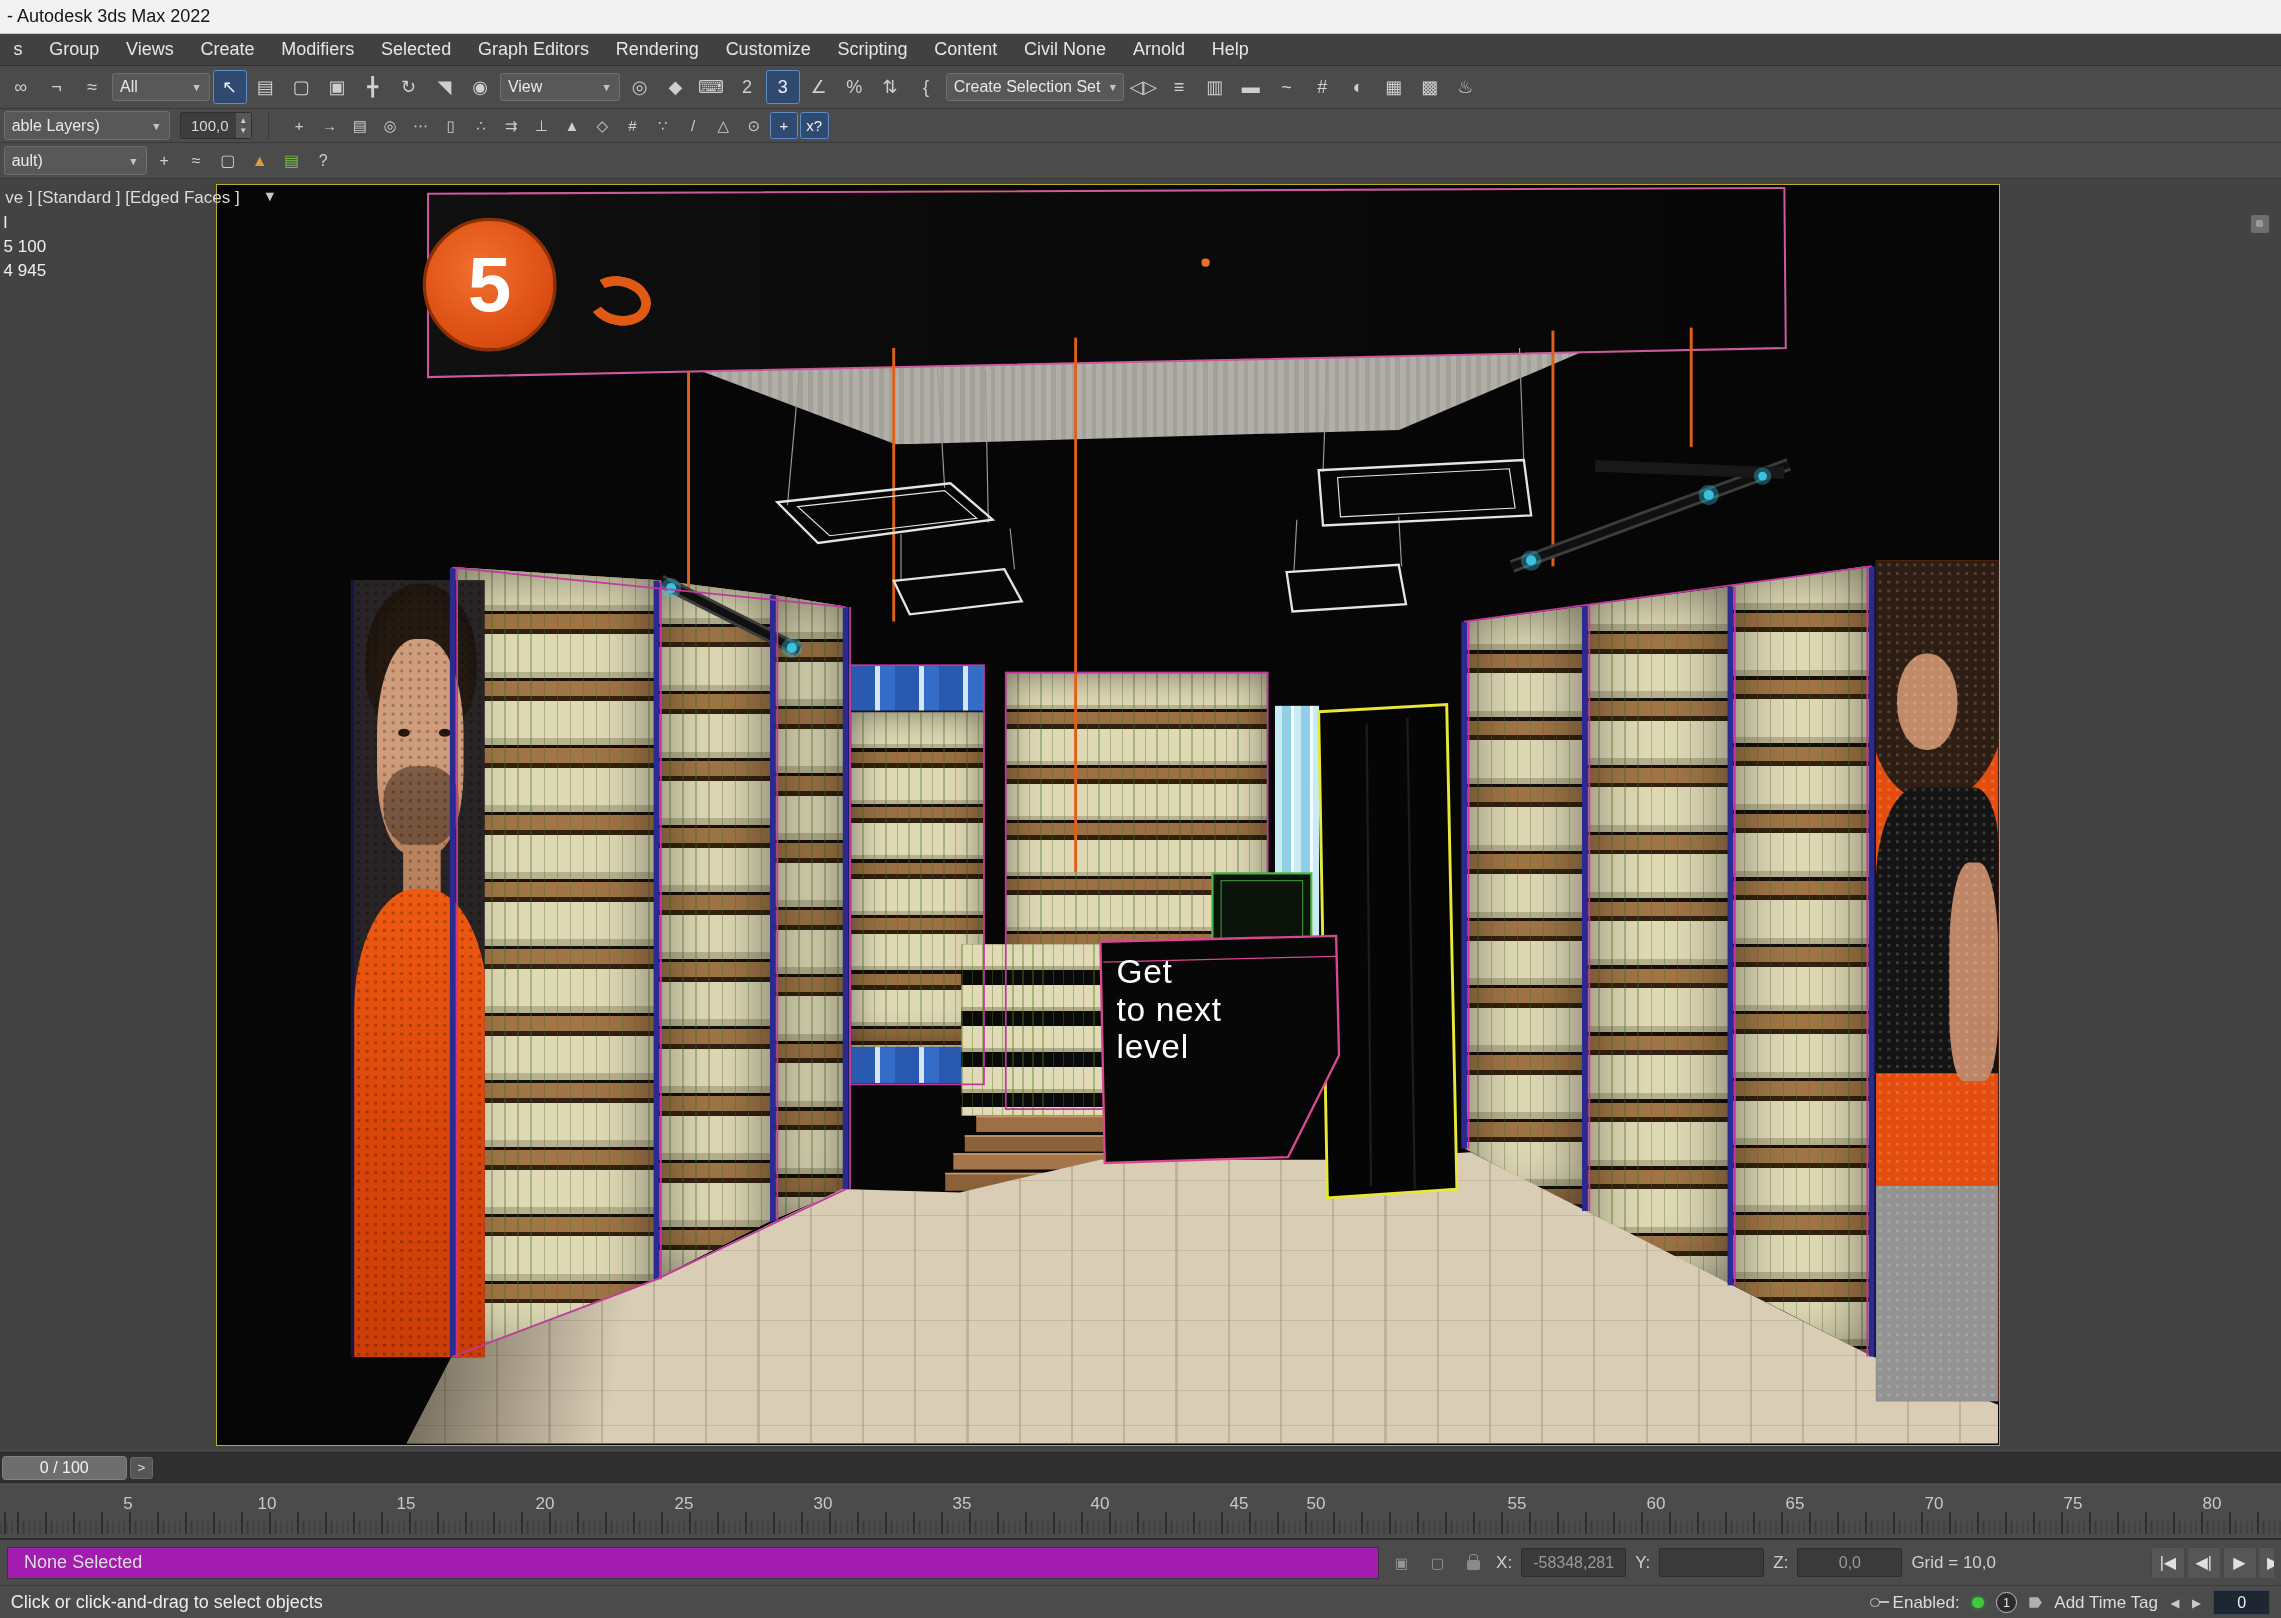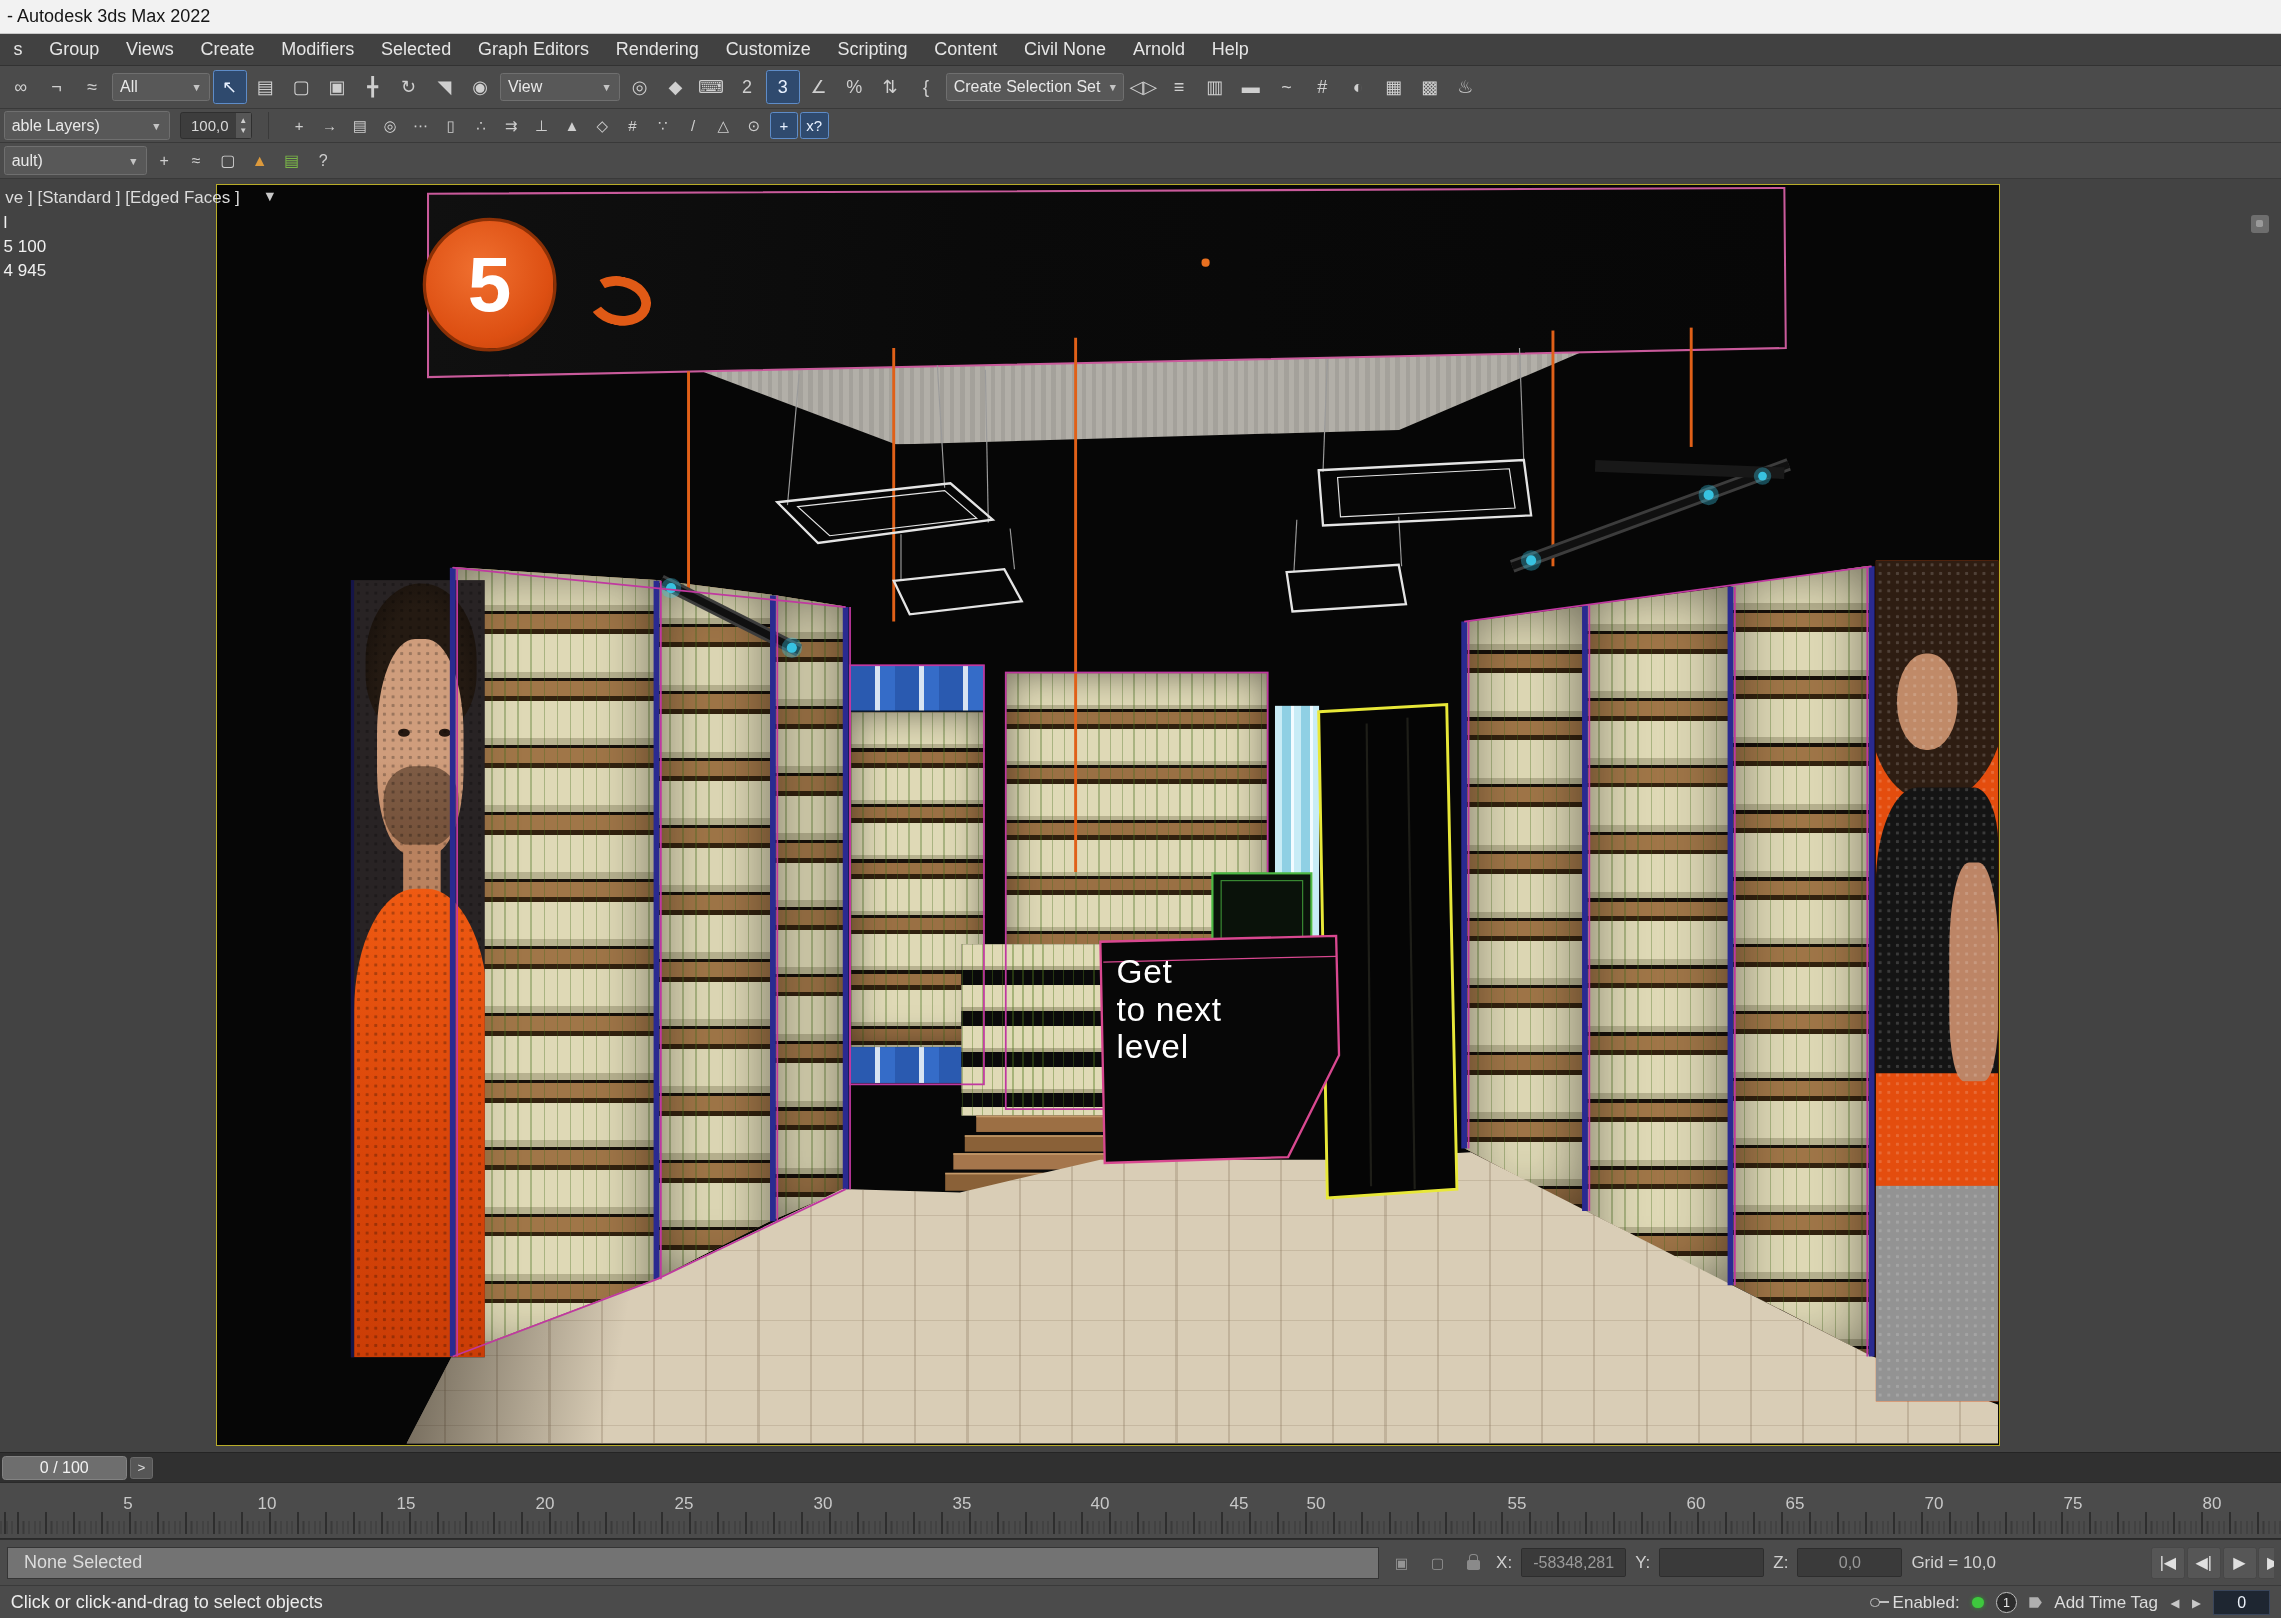--- a/index.html
+++ b/index.html
@@ -101,21 +101,21 @@
   .time-next{position:absolute;left:130px;top:3.6px;width:23px;height:22px;background:#565656;border:0.9px solid #6a6a6a;
     border-radius:2.7px;color:#ddd;font-size:13.4px;display:flex;align-items:center;justify-content:center}
   .ruler{height:57px;background:#4b4b4b;position:relative;border-top:0.9px solid #2a2a2a;border-bottom:0.9px solid #2a2a2a}
   .ruler::before{content:'';position:absolute;left:0;right:0;bottom:4.5px;height:12.5px;
     background:repeating-linear-gradient(90deg,#3a3a3a 0 1.3px,rgba(0,0,0,0) 1.3px 5.6px);background-position-x:0.5px}
   .ruler::after{content:'';position:absolute;left:0;right:0;bottom:4.5px;height:21.4px;
     background:repeating-linear-gradient(90deg,#2e2e2e 0 1.8px,rgba(0,0,0,0) 1.8px 28px);background-position-x:17px}
   .tick{position:absolute;top:10.7px;transform:translateX(-50%);color:#c8c8c8;font-size:17px;z-index:2}
   
   .statusbar{height:46px;background:#4b4b4b;border-top:1.8px solid #2e2e2e;display:flex;align-items:center;padding:0 7.1px;gap:9px}
-  .sel-field{width:1372px;height:32px;background:#737373;border:0.9px solid #353535;color:#dcdcdc;font-size:18px;
+  .sel-field{width:1372px;height:32px;background:#a21caf;border:0.9px solid #353535;color:#dcdcdc;font-size:18px;
     display:flex;align-items:center;padding:0 16px;flex:0 0 auto}
   .mini-btn{width:27px;height:27px;display:inline-flex;align-items:center;justify-content:center;color:#a8a8a8;font-size:14.3px;opacity:.8}
   .lock{display:inline-block;width:12.5px;height:9.8px;background:#9a9a9a;border-radius:1.8px;position:relative;margin-top:5.3px}
   .lock::before{content:'';position:absolute;top:-6.2px;left:1.8px;width:7.1px;height:6.2px;border:1.8px solid #9a9a9a;border-bottom:none;border-radius:3.6px 3.6px 0 0}
   .coord-label{color:#d0d0d0;font-size:17px}
   .coord-box{width:105px;height:28.5px;background:#3a3a3a;border:0.9px solid #2d2d2d;color:#9a9a9a;font-size:16px;
     display:inline-flex;align-items:center;justify-content:center;border-radius:1.8px;overflow:hidden}
   .grid-label{color:#d0d0d0;font-size:17px;white-space:nowrap}
   .transport{margin-left:auto;width:123px;overflow:hidden;display:flex;gap:1.8px;flex:0 0 auto}
   .tr-btn{min-width:34px;height:32px;display:inline-flex;align-items:center;justify-content:center;color:#e0e0e0;
@@ -425,21 +425,21 @@
     <span class="tick" style="left: 267px;">10</span>
     <span class="tick" style="left: 406px;">15</span>
     <span class="tick" style="left: 545px;">20</span>
     <span class="tick" style="left: 684px;">25</span>
     <span class="tick" style="left: 823px;">30</span>
     <span class="tick" style="left: 962px;">35</span>
     <span class="tick" style="left: 1100px;">40</span>
     <span class="tick" style="left: 1239px;">45</span>
     <span class="tick" style="left: 1316px;">50</span>
     <span class="tick" style="left: 1517px;">55</span>
-    <span class="tick" style="left: 1656px; margin-left: 40px;">60</span>
+    <span class="tick" style="left: 1656px;">60</span>
     <span class="tick" style="left: 1795px;">65</span>
     <span class="tick" style="left: 1934px;">70</span>
     <span class="tick" style="left: 2073px;">75</span>
     <span class="tick" style="left: 2212px;">80</span>
   </div>
 
 <div class="statusbar">
   <div class="sel-field">
     <span>None Selected</span>
   </div>

